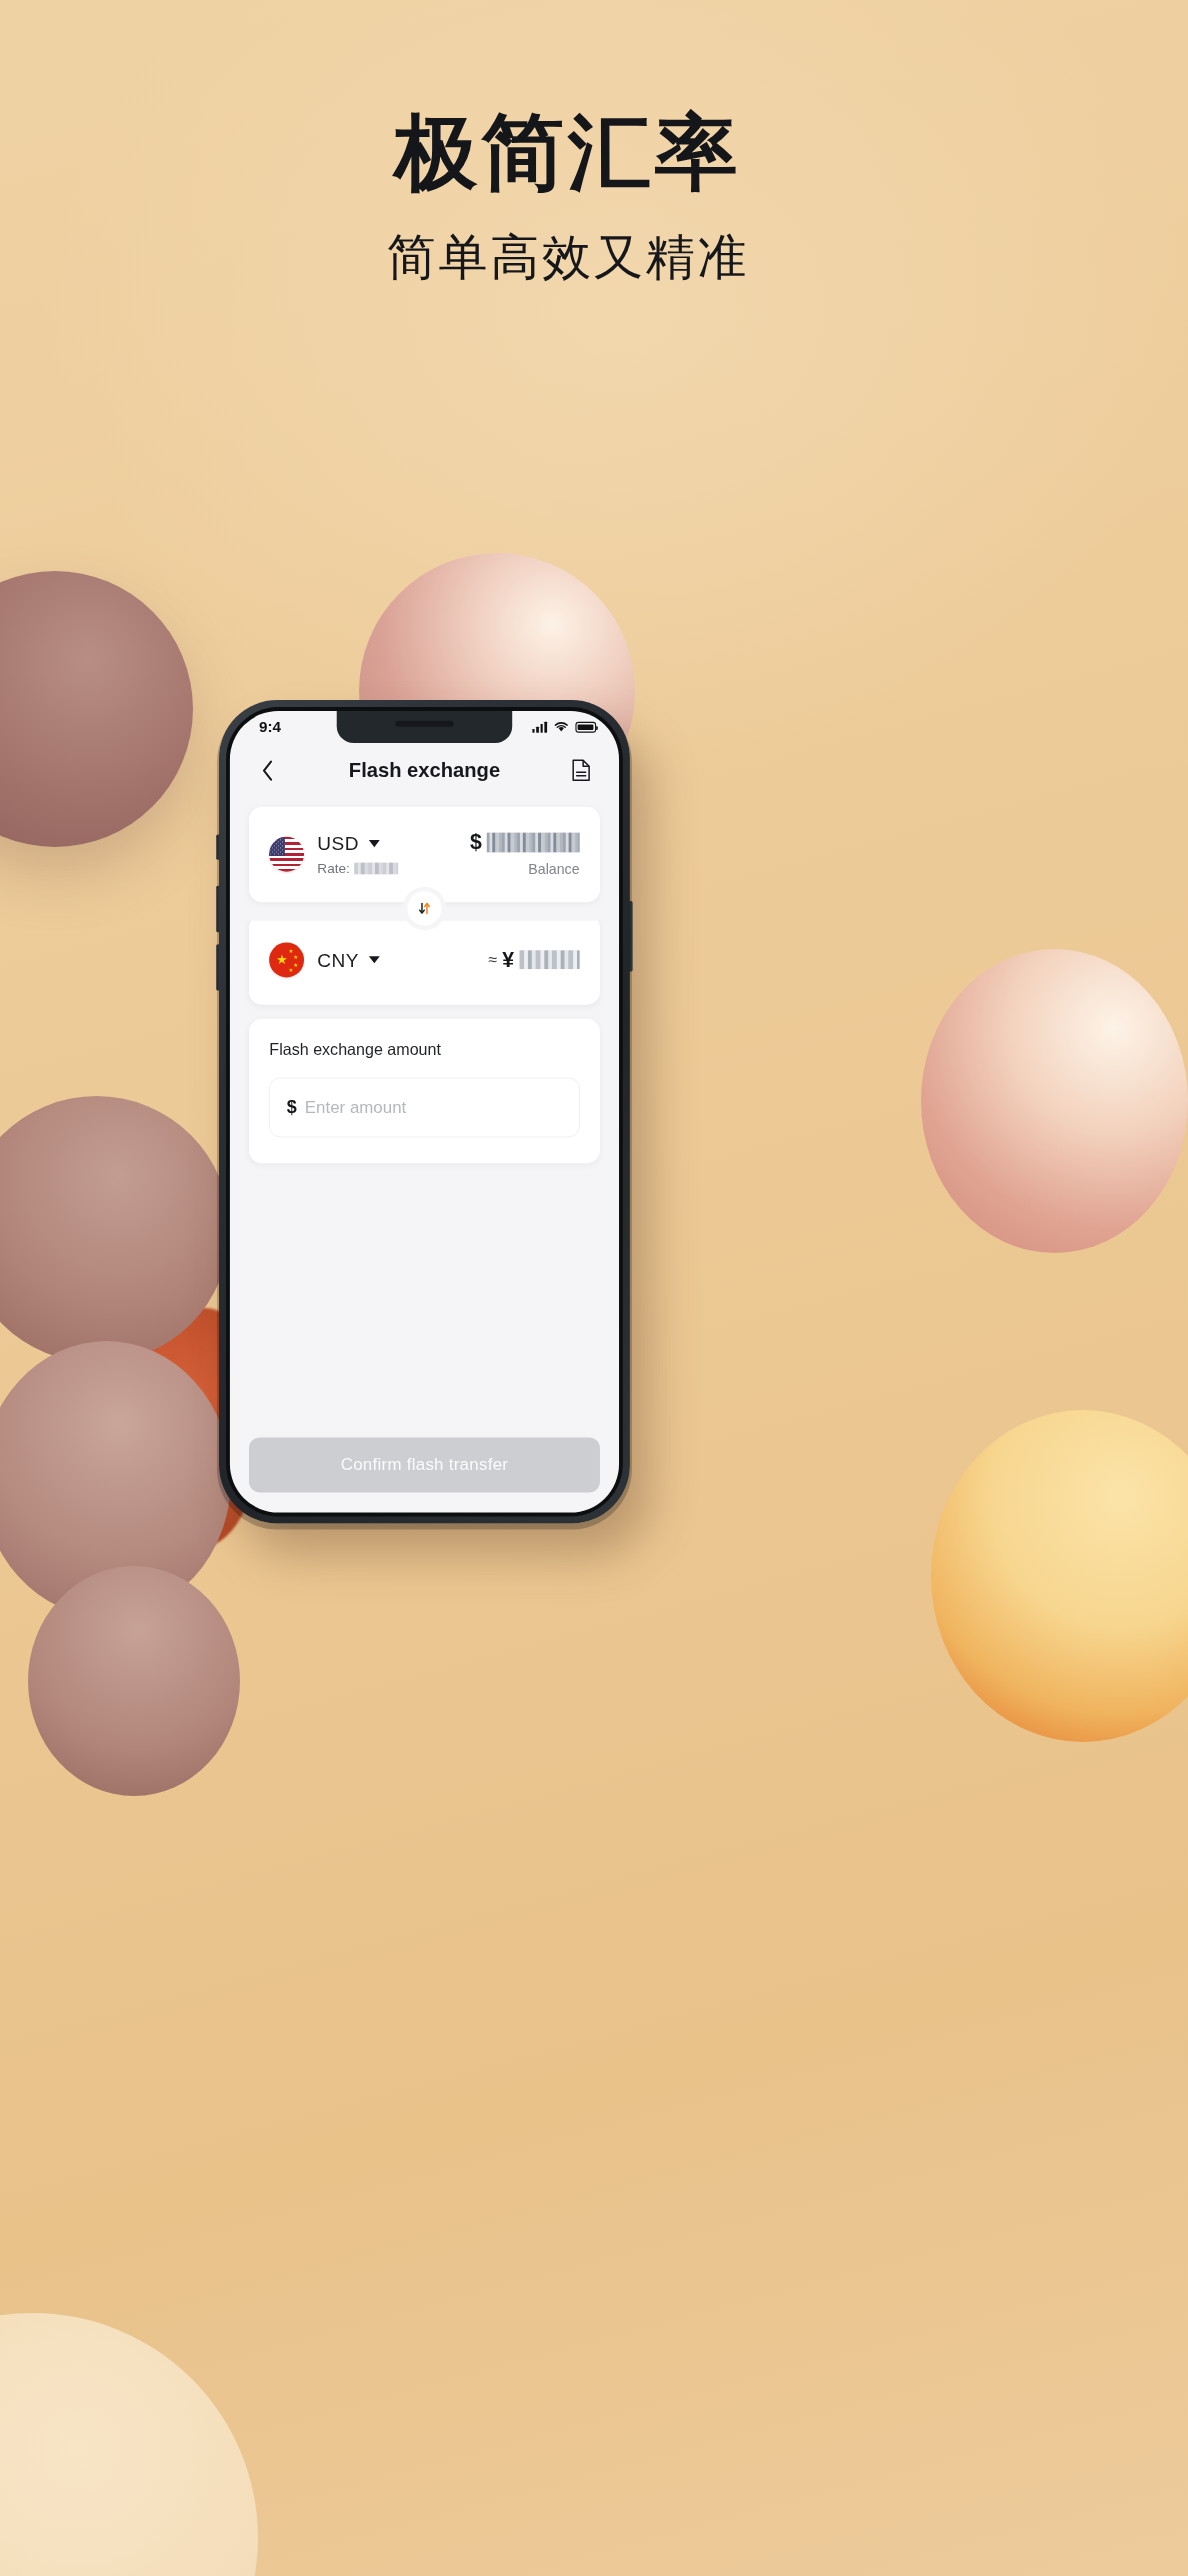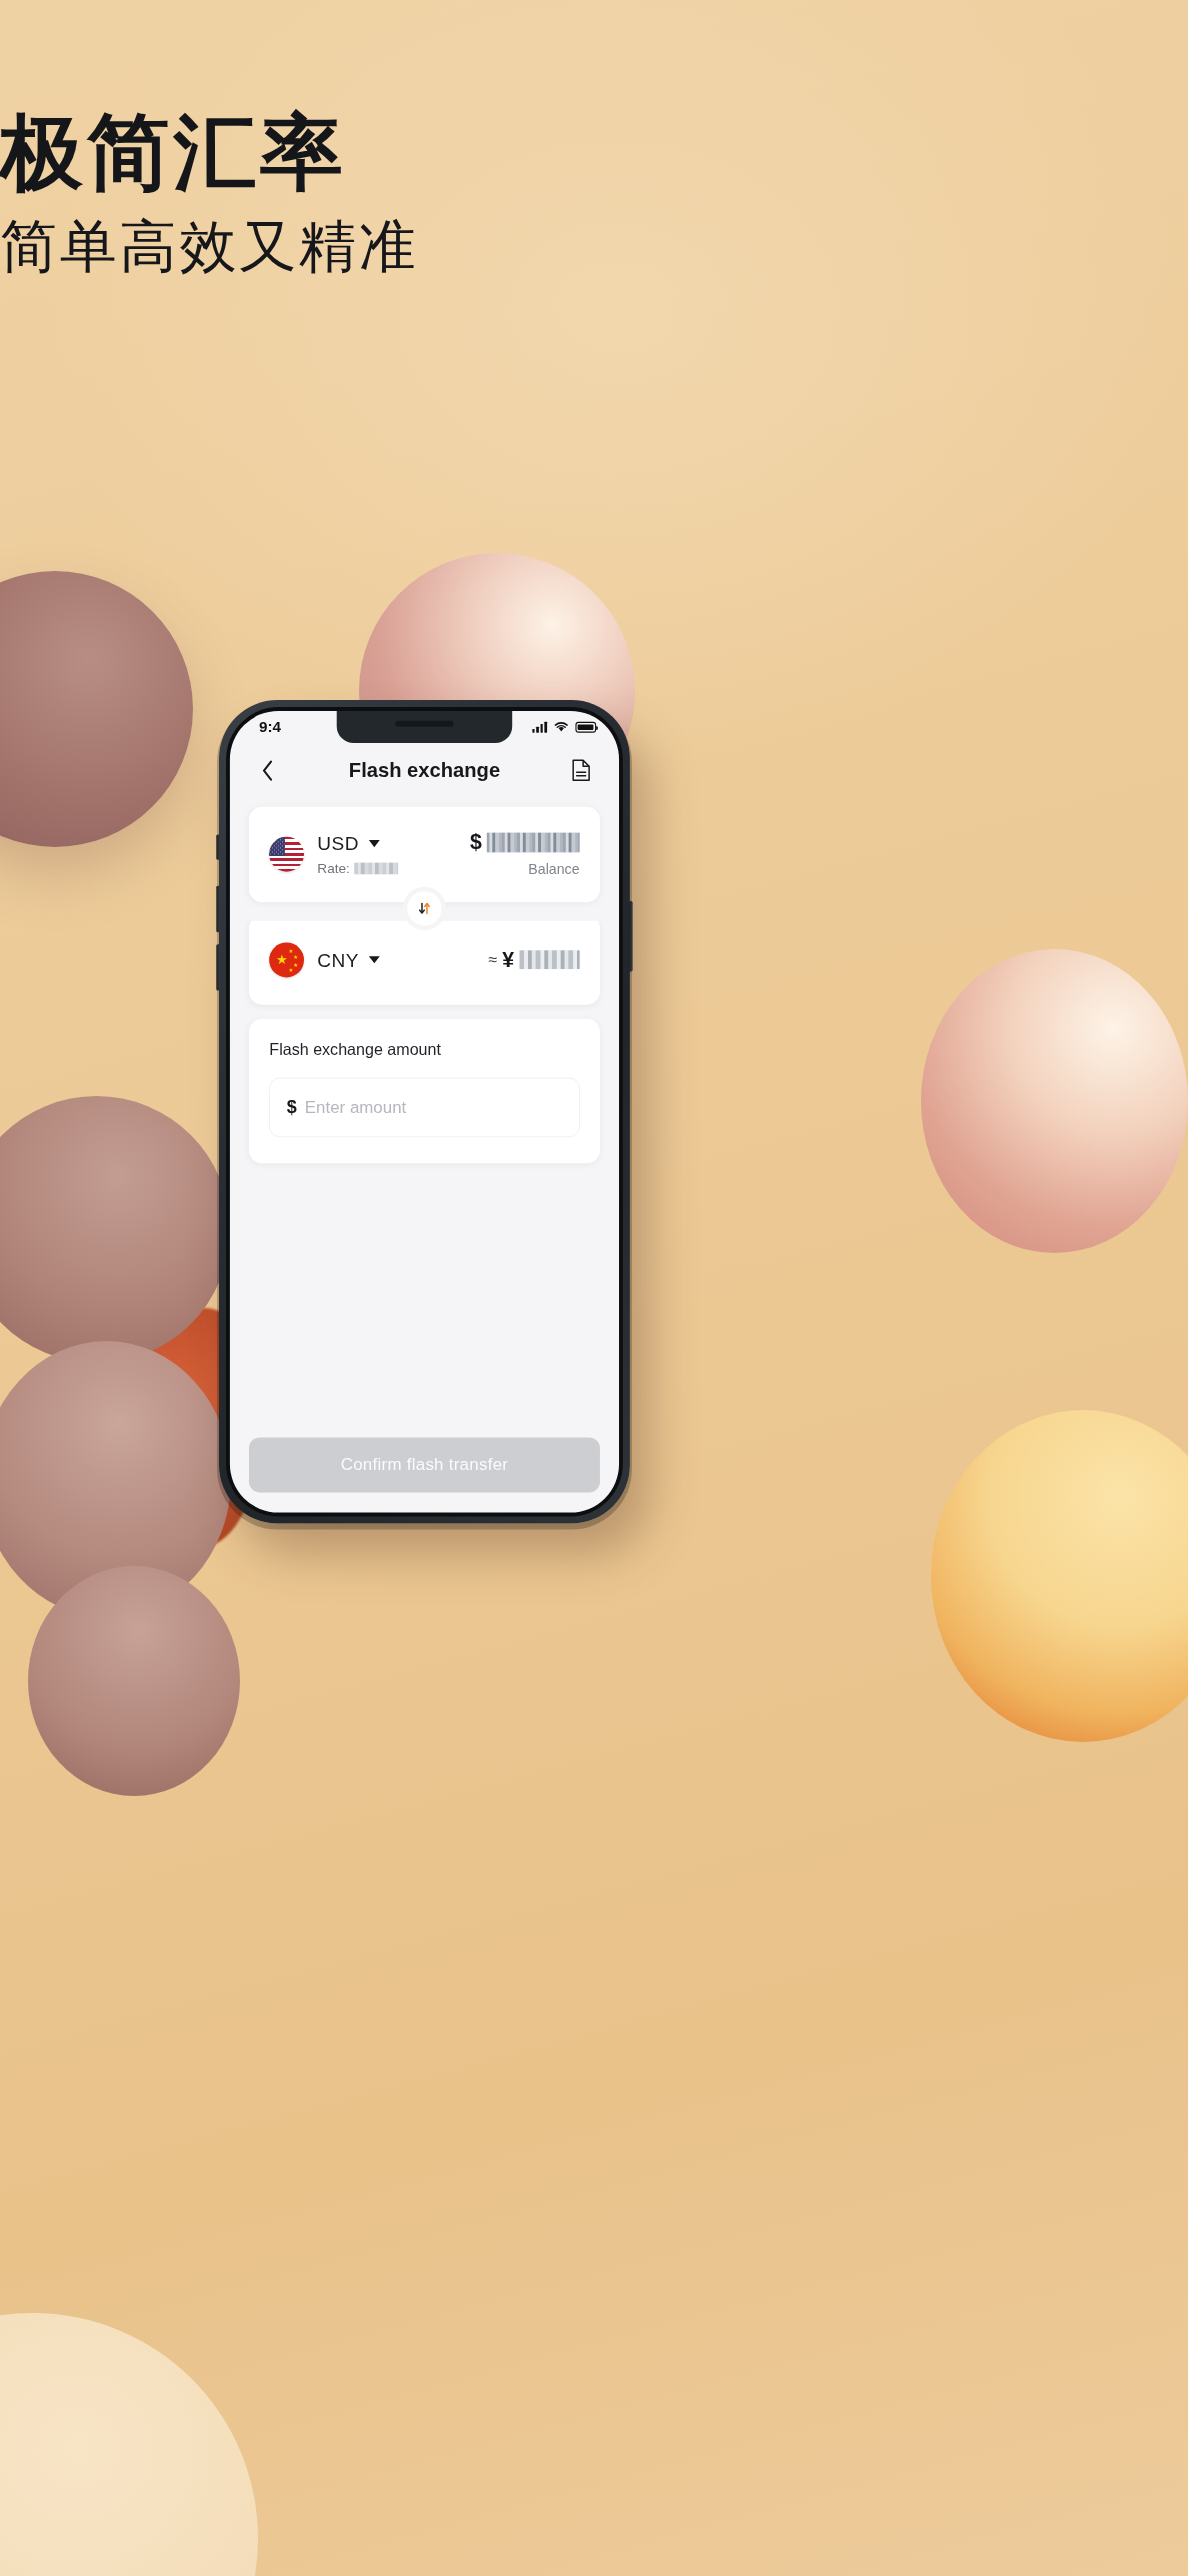--- a/index.html
+++ b/index.html
@@ -66,29 +66,29 @@
 
   
   #blob-cream-bottom {
     left:-193px; top:2313px; width:451px; height:451px;
     background:radial-gradient(circle at 60% 30%, #f8e5c6 0%, #f3dcb8 60%, #eed3ab 100%);
   }
 
   
   #hero {
     position:absolute; left:0; top:109px; width:1136px;
-    text-align:left; z-index:6;
+    text-align:center; z-index:6;
   }
   #hero-title {
     font-size:83px; font-weight:bold; color:#15161a;
     letter-spacing:3.7px; line-height:1.05;
   }
   #hero-sub {
-    margin-top:21px;
-    font-size:57px; color:#16171b;
+    margin-top:36px;
+    font-size:49px; color:#16171b;
     letter-spacing:2.8px; line-height:1.05;
   }
 
   
   #phone {
     position:absolute; left:219px; top:700px;
     width:754px; height:1511px;
     transform:scale(0.545);
     transform-origin:0 0;
     z-index:5;

